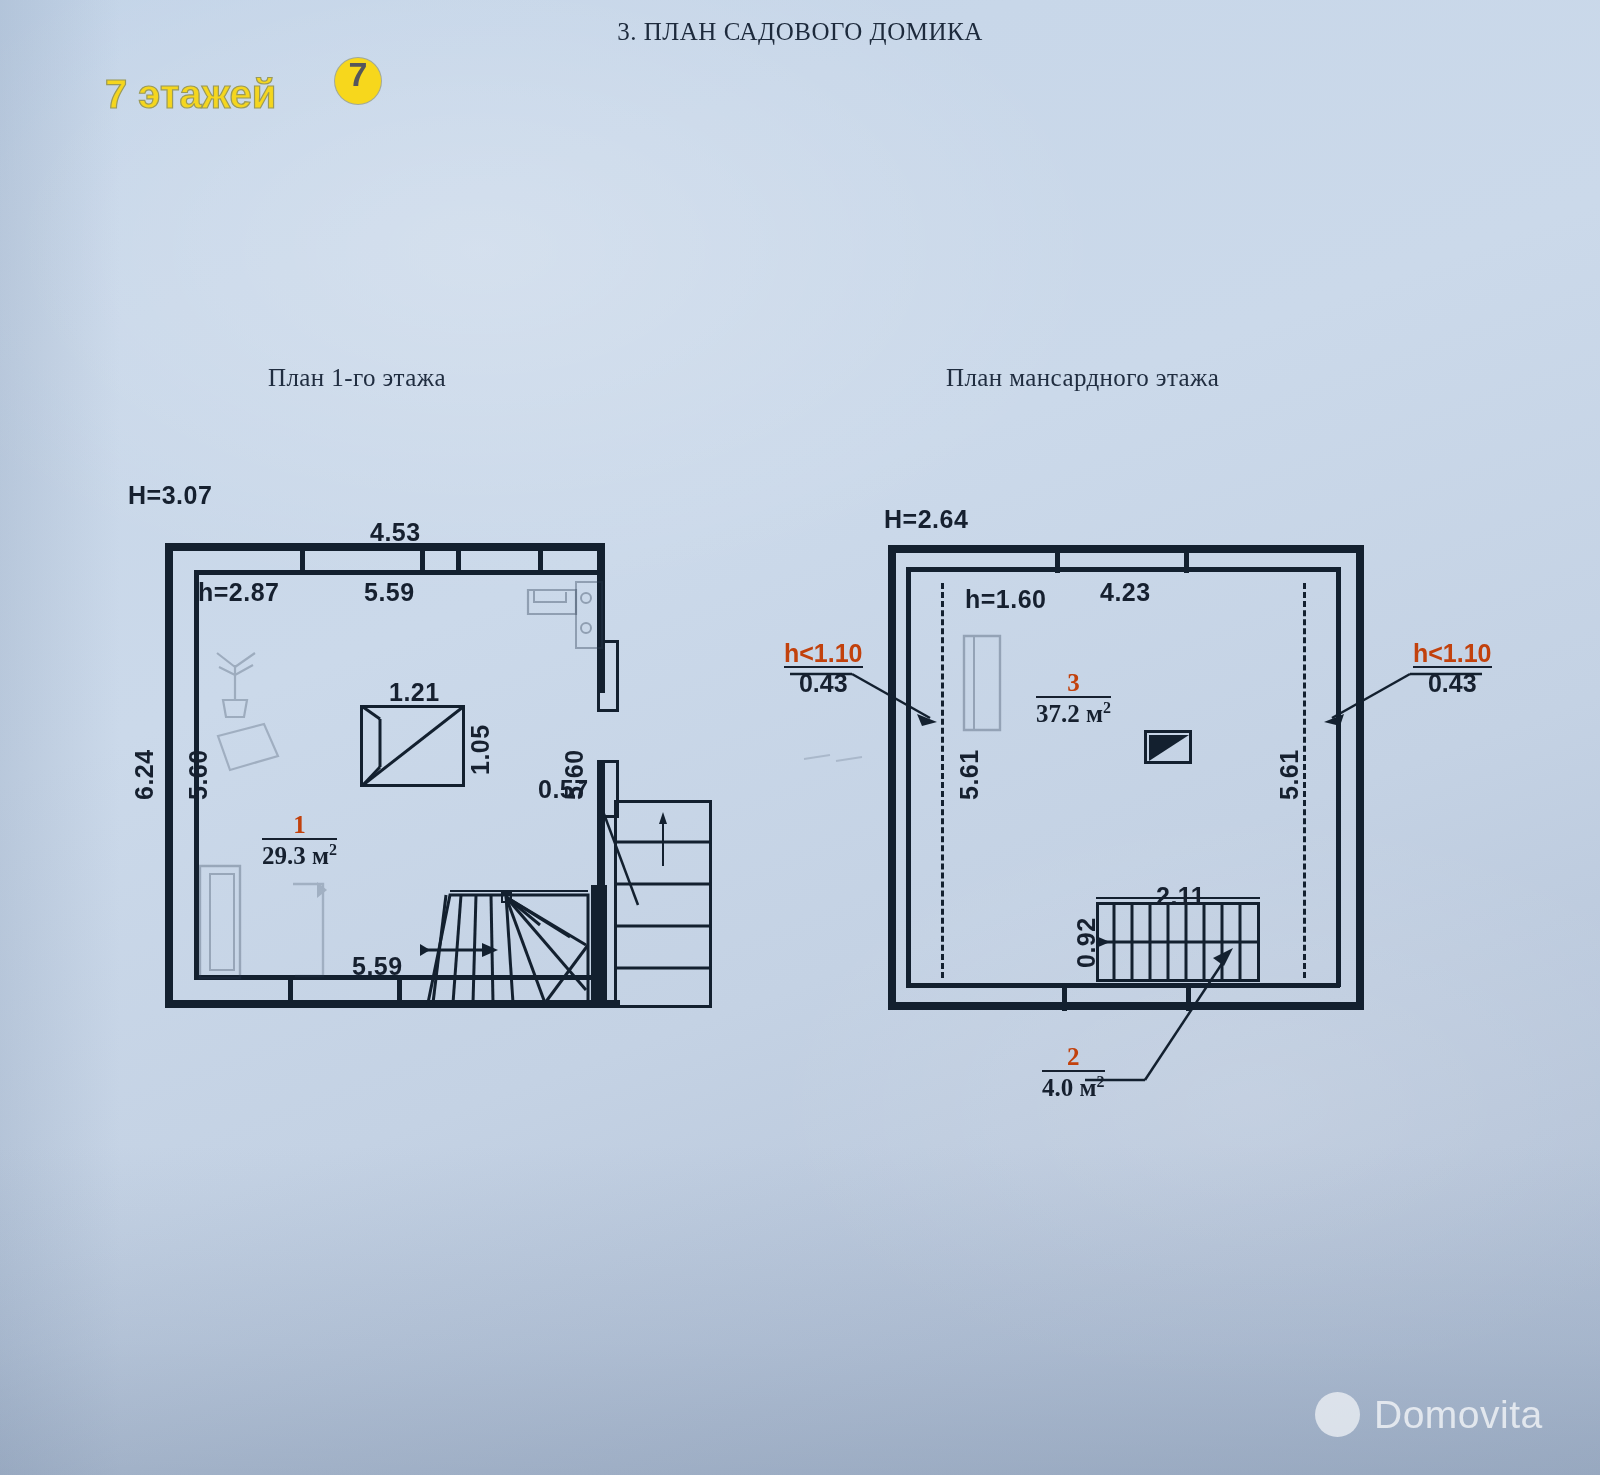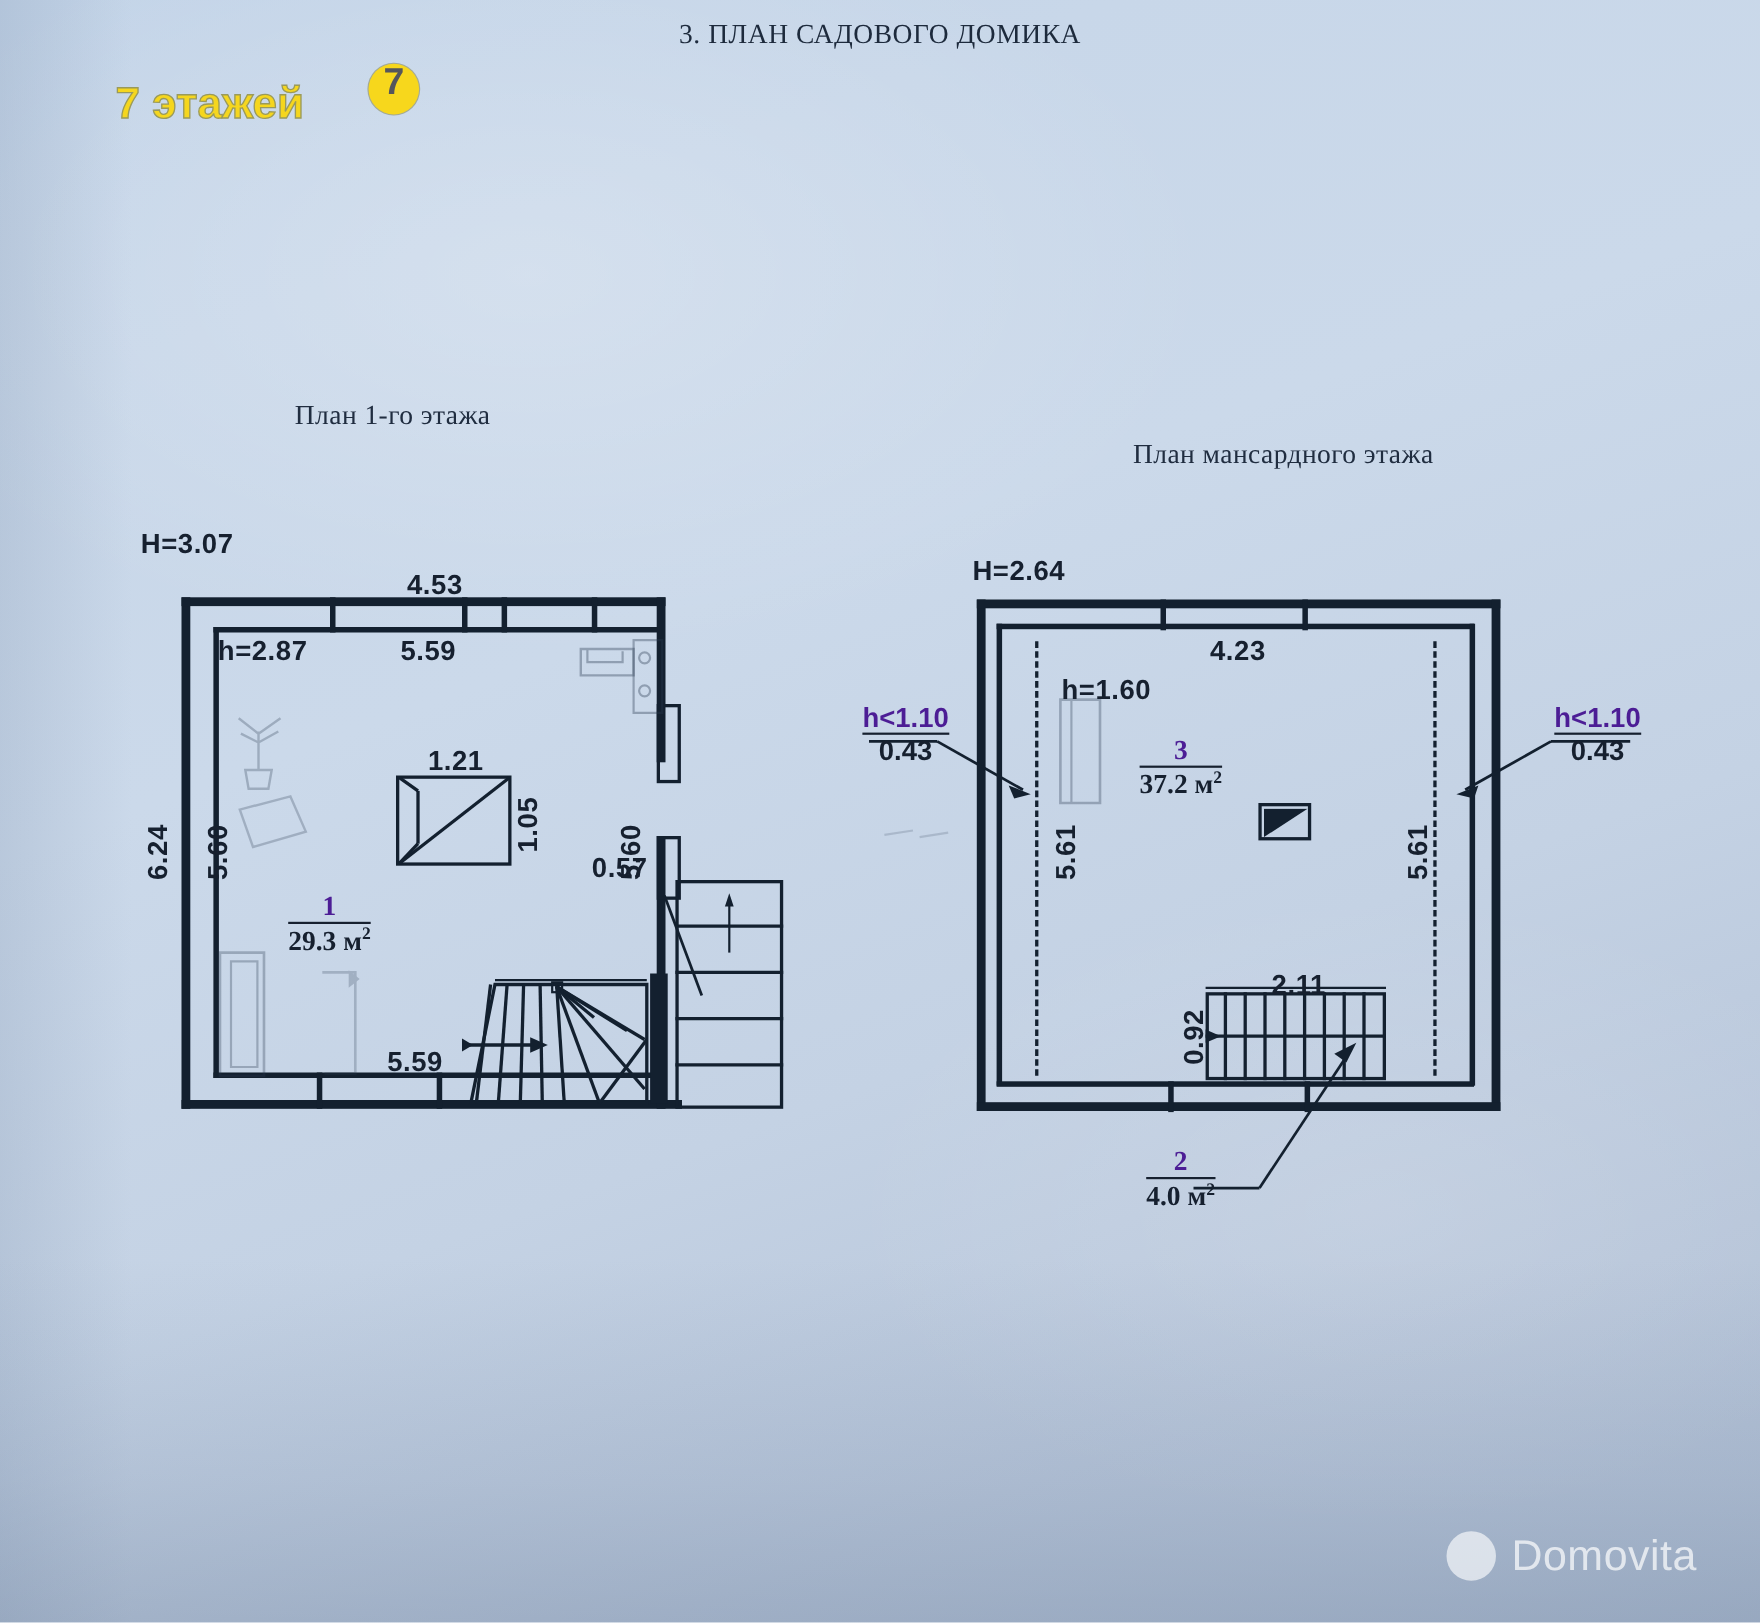--- a/index.html
+++ b/index.html
@@ -69,21 +69,21 @@
   }
   .frac {
     position: absolute;
     text-align: center;
     white-space: nowrap;
   }
   .frac .num {
     font-family: "Liberation Sans", sans-serif;
     font-size: 25px;
     font-weight: 700;
-    color: #4c1d95;
+    color: #c2410c;
     line-height: 1.05;
     text-align: center;
   }
   .frac .den {
     font-family: "Liberation Sans", sans-serif;
     font-size: 25px;
     font-weight: 700;
     color: #16202f;
     border-top: 2.5px solid #16202f;
     padding-top: 1px;
@@ -304,21 +304,21 @@
   <div class="dim" style="left:389px; top:678px;">1.21</div>
   <div class="dim v" style="left:466px; top:775px;">1.05</div>
   <div class="dim" style="left:538px; top:775px;">0.57</div>
 
   <div class="frac serifnum" style="left:262px; top:812px;">
     <div class="num">1</div>
     <div class="den"><span>29.3 м</span><sup>2</sup></div>
   </div>
 </div>
 
-<div class="subtitle" style="left:1030px; top:364px;margin-top:36px;">План мансардного этажа</div>
+<div class="subtitle" style="left:946px; top:364px;">План мансардного этажа</div>
 
 <div class="plan">
 
   <div class="wall" style="left:888px; top:545px; width:8px; height:465px;"></div>
   <div class="wall" style="left:888px; top:545px; width:476px; height:8px;"></div>
   <div class="wall" style="left:1356px; top:545px; width:8px; height:465px;"></div>
   <div class="wall" style="left:888px; top:1002px; width:476px; height:8px;"></div>
 
   <div class="wall" style="left:906px; top:567px; width:5px; height:420px;"></div>
   <div class="wall" style="left:906px; top:567px; width:434px; height:5px;"></div>
@@ -385,21 +385,21 @@
       <path d="M16 6 L16 100" fill="none" stroke="#2a3a50" stroke-width="2"></path>
     </svg>
   </div>
   <div class="sketch" style="left:800px; top:745px; opacity:0.18;">
     <svg width="70" height="30">
       <path d="M4 14 L30 10 M36 16 L62 12" fill="none" stroke="#2a3a50" stroke-width="2"></path>
     </svg>
   </div>
 
   <div class="dim" style="left:884px; top:505px;">H=2.64</div>
-  <div class="dim" style="left:965px; top:585px;margin-top:28px;">h=1.60</div>
+  <div class="dim" style="left:965px; top:585px;">h=1.60</div>
   <div class="dim" style="left:1100px; top:578px;">4.23</div>
   <div class="dim v" style="left:955px; top:800px;">5.61</div>
   <div class="dim v" style="left:1275px; top:800px;">5.61</div>
   <div class="dim" style="left:1156px; top:882px;">2.11</div>
   <div class="dim v" style="left:1072px; top:968px;">0.92</div>
 
   <div class="frac" style="left:784px; top:640px;">
     <div class="num">h&lt;1.10</div>
     <div class="den">0.43</div>
   </div>

